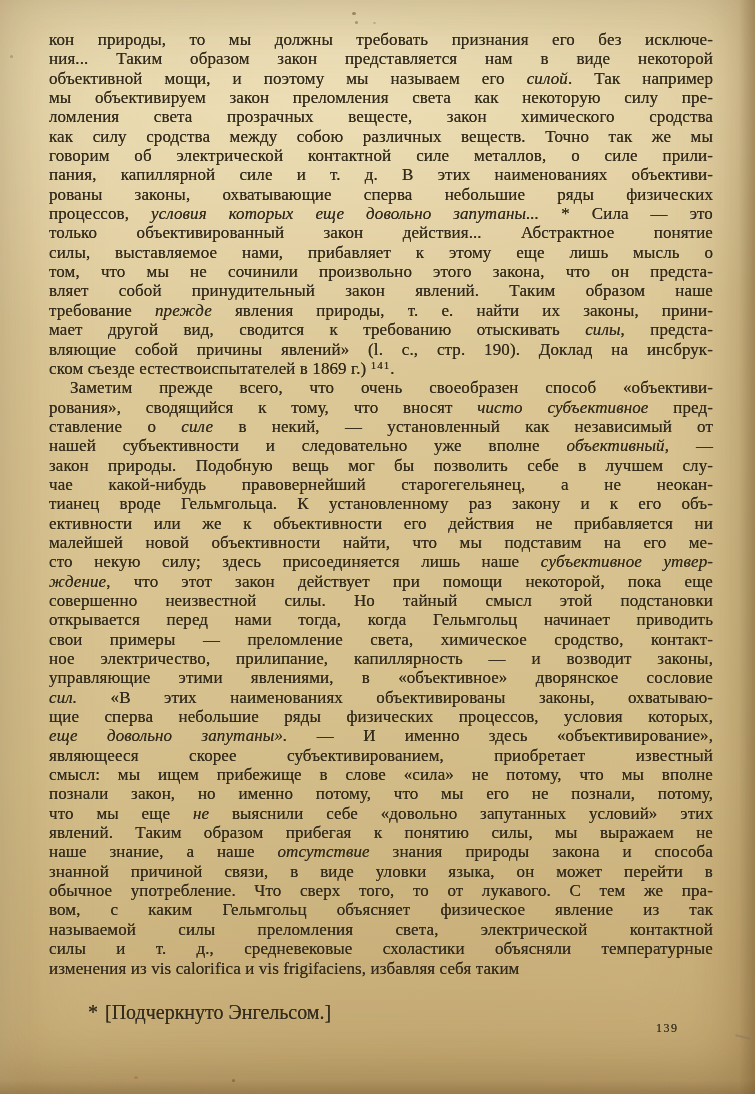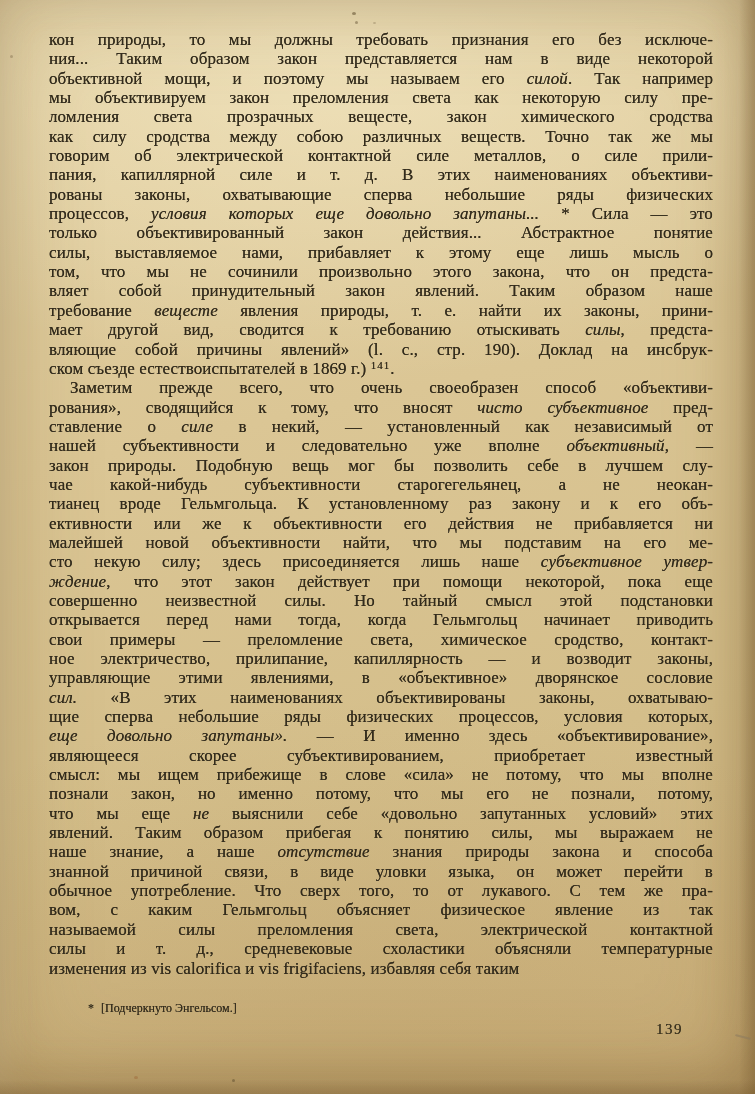--- a/index.html
+++ b/index.html
@@ -64,30 +64,30 @@
     font-size: 11px;
     line-height: 0;
     vertical-align: 5px;
     letter-spacing: 1px;
   }
   .footnote {
     position: absolute;
     left: 88px;
     top: 1001px;
     color: #332c1d;
-    font-size: 12px;
+    font-size: 20px;
     text-shadow: 0 0 0.6px rgba(50, 43, 28, 0.8);
   }
   .footnote .mark { margin-right: 7px; }
   .page-number {
     position: absolute;
     left: 656px;
     top: 1021px;
     color: #3a321f;
-    font-size: 15px;
+    font-size: 12px;
     letter-spacing: 1.5px;
     text-shadow: 0 0 0.6px rgba(58, 50, 31, 0.8);
   }
   .speck { position: absolute; border-radius: 50%; }
   .speck.s1 { left: 352px; top: 12px;  width: 4px; height: 3px; background:#5d4c2c; opacity:.55; }
   .speck.s2 { left: 355px; top: 21px;  width: 3px; height: 3px; background:#5d4c2c; opacity:.45; }
   .speck.s3 { left: 373px; top: 22px;  width: 3px; height: 2px; background:#6b5a38; opacity:.30; }
   .speck.s4 { left: 232px; top: 1079px; width: 3px; height: 3px; background:#55452a; opacity:.45; }
   .speck.s5 { left: 134px; top: 1076px; width: 4px; height: 3px; background:#9a5f30; opacity:.40; }
   .speck.s6 { left: 10px;  top: 55px;  width: 3px; height: 3px; background:#6b5a38; opacity:.35; }
@@ -125,32 +125,32 @@
         <div class="line"><span>ломления света прозрачных вещесте, закон химического сродства</span></div>
         <div class="line"><span>как силу сродства между собою различных веществ. Точно так же мы</span></div>
         <div class="line"><span>говорим об электрической контактной силе металлов, о силе прили-</span></div>
         <div class="line"><span>пания, капиллярной силе и т. д. В этих наименованиях объективи-</span></div>
         <div class="line"><span>рованы законы, охватывающие сперва небольшие ряды физических</span></div>
         <div class="line"><span>процессов, </span><i>условия которых еще довольно запутаны...</i><span> * Сила — это</span></div>
         <div class="line"><span>только объективированный закон действия... Абстрактное понятие</span></div>
         <div class="line"><span>силы, выставляемое нами, прибавляет к этому еще лишь мысль о</span></div>
         <div class="line"><span>том, что мы не сочинили произвольно этого закона, что он предста-</span></div>
         <div class="line"><span>вляет собой принудительный закон явлений. Таким образом наше</span></div>
-        <div class="line"><span>требование </span><i>вещесте</i><span> явления природы, т. е. найти их законы, прини-</span></div>
+        <div class="line"><span>требование </span><i>прежде</i><span> явления природы, т. е. найти их законы, прини-</span></div>
         <div class="line"><span>мает другой вид, сводится к требованию отыскивать </span><i>силы</i><span>, предста-</span></div>
         <div class="line"><span>вляющие собой причины явлений» (l. c., стр. 190). Доклад на инсбрук-</span></div>
         <div class="line last"><span>ском съезде естествоиспытателей в 1869 г.) </span><sup>141</sup><span>.</span></div>
       </div>
       <div class="para">
         <div class="line indent"><span>Заметим прежде всего, что очень своеобразен способ «объективи-</span></div>
         <div class="line"><span>рования», сводящийся к тому, что вносят </span><i>чисто субъективное</i><span> пред-</span></div>
         <div class="line"><span>ставление о </span><i>силе</i><span> в некий, — установленный как независимый от</span></div>
         <div class="line"><span>нашей субъективности и следовательно уже вполне </span><i>объективный</i><span>, —</span></div>
         <div class="line"><span>закон природы. Подобную вещь мог бы позволить себе в лучшем слу-</span></div>
-        <div class="line"><span>чае какой-нибудь субъективности старогегельянец, а не неокан-</span></div>
+        <div class="line"><span>чае какой-нибудь правовернейший старогегельянец, а не неокан-</span></div>
         <div class="line"><span>тианец вроде Гельмгольца. К установленному раз закону и к его объ-</span></div>
         <div class="line"><span>ективности или же к объективности его действия не прибавляется ни</span></div>
         <div class="line"><span>малейшей новой объективности найти, что мы подставим на его ме-</span></div>
         <div class="line"><span>сто некую силу; здесь присоединяется лишь наше </span><i>субъективное утвер-</i></div>
         <div class="line"><i>ждение</i><span>, что этот закон действует при помощи некоторой, пока еще</span></div>
         <div class="line"><span>совершенно неизвестной силы. Но тайный смысл этой подстановки</span></div>
         <div class="line"><span>открывается перед нами тогда, когда Гельмгольц начинает приводить</span></div>
         <div class="line"><span>свои примеры — преломление света, химическое сродство, контакт-</span></div>
         <div class="line"><span>ное электричество, прилипание, капиллярность — и возводит законы,</span></div>
         <div class="line"><span>управляющие этими явлениями, в «объективное» дворянское сословие</span></div>

